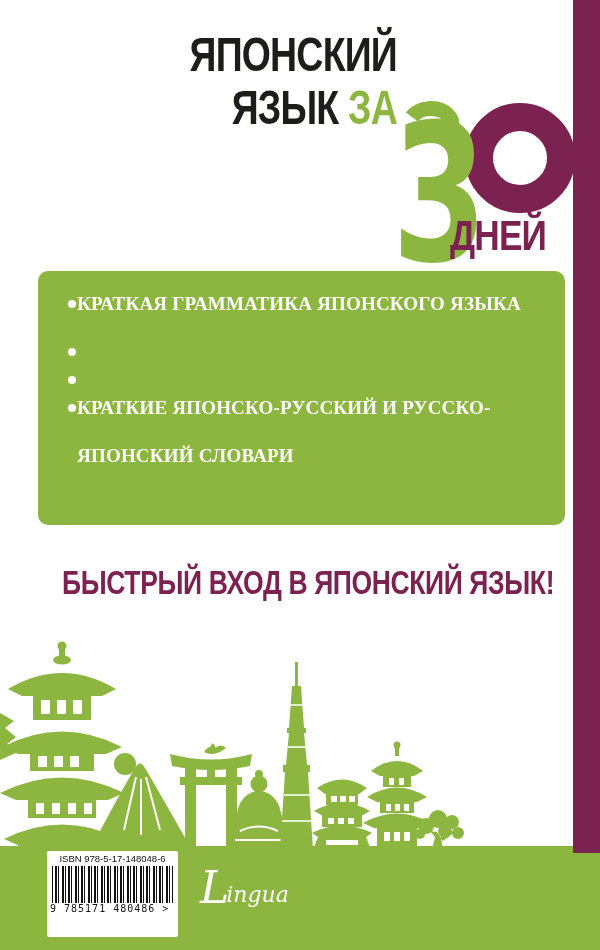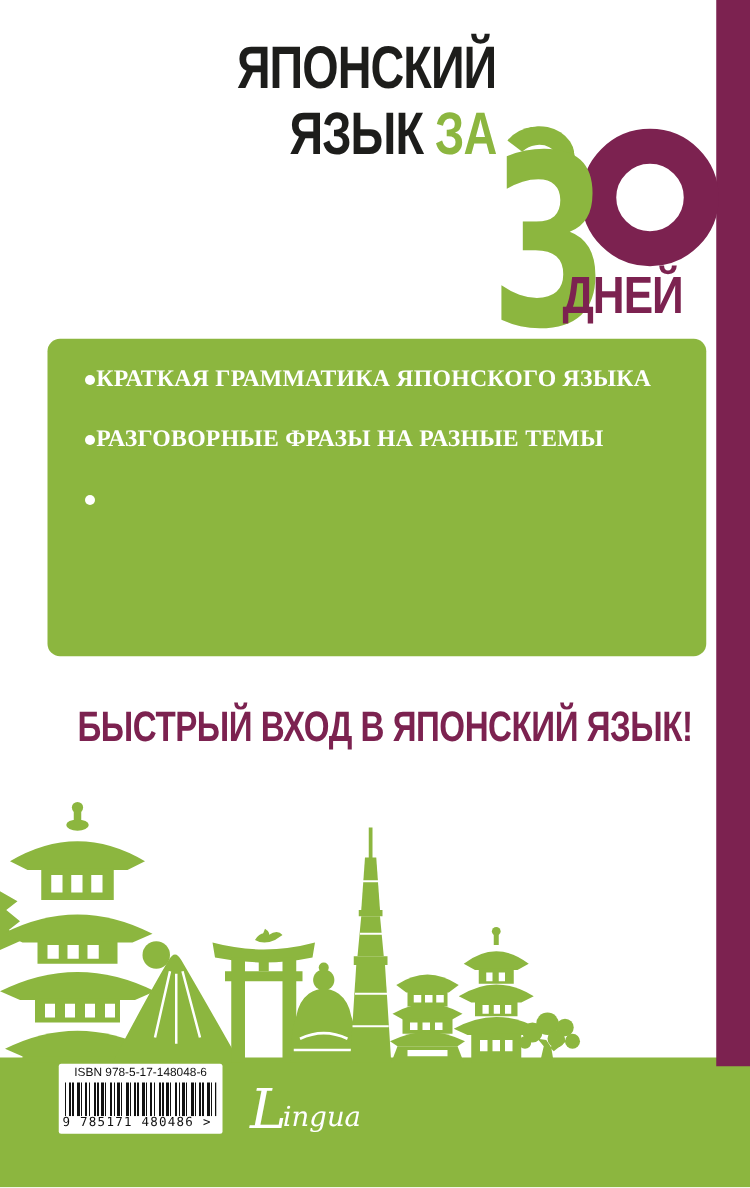--- a/index.html
+++ b/index.html
@@ -24,21 +24,21 @@
   .feature-row{display:flex;gap:1px;align-items:flex-start;font-family:Liberation Serif, serif;}
   .dot{flex:0 0 auto;width:8px;height:8px;border-radius:50%;background:#ffffff;margin-top:20px;}
   .feature-text{color:#ffffff;font-weight:bold;font-size:19px;line-height:48px;letter-spacing:0.2px;}
   
   .slogan{position:absolute;left:62px;top:562px;font-size:34px;line-height:40px;font-weight:bold;color:#7c2250;
           transform:scaleX(0.78);transform-origin:0 0;white-space:nowrap;letter-spacing:-0.5px;z-index:3;}
   
   .skyline{position:absolute;left:0;top:625px;width:600px;height:225px;z-index:2;}
   .band{position:absolute;left:0;top:846px;width:600px;height:104px;background:#8cb63f;z-index:1;}
   
-  .barcode-box{position:absolute;left:47px;top:851px;width:131px;height:56px;background:#ffffff;border-radius:2px;z-index:4;
+  .barcode-box{position:absolute;left:47px;top:851px;width:131px;height:86px;background:#ffffff;border-radius:2px;z-index:4;
                display:flex;flex-direction:column;align-items:stretch;padding:2px 3px;box-sizing:border-box;}
   .isbn{font-size:9.5px;line-height:12px;color:#111;text-align:center;white-space:nowrap;}
   .bars{height:37px;margin:1px 2px 0 2px;
         background:repeating-linear-gradient(90deg,#111 0 1px,#fff 1px 3px,#111 3px 5px,#fff 5px 6px,#111 6px 7px,#fff 7px 10px,#111 10px 12px,#fff 12px 13px);}
   .digits{font-family:"DejaVu Sans Mono",monospace;font-size:10px;line-height:12px;color:#111;text-align:left;letter-spacing:1px;white-space:nowrap;background:#fff;}
   
   .lingua{position:absolute;left:200px;top:868px;color:#ffffff;font-family:"DejaVu Serif",serif;font-style:italic;z-index:4;
           display:flex;align-items:flex-end;}
   .lingua .initial{font-size:44px;line-height:40px;}
   .lingua .rest{font-size:22px;line-height:26px;margin-left:-3px;}
@@ -60,24 +60,27 @@
   </div>
 
   <div class="features">
     <ul>
       <li class="feature-row">
         <span class="dot"></span>
         <span class="feature-text">КРАТКАЯ ГРАММАТИКА ЯПОНСКОГО ЯЗЫКА</span>
       </li>
       <li class="feature-row">
         <span class="dot"></span>
-        <span class="feature-text">РАЗГОВОРНЫЕ ФРАЗЫ НА РАЗНЫЕ ТЕМЫ</span>
-      </li>
-      <li class="feature-row">
-        <span class="dot"></span>
+      </li>
+      <li class="feature-row">
+        <span class="dot"></span>
+      </li>
+      <li class="feature-row">
+        <span class="dot"></span>
+        <span class="feature-text">КРАТКИЕ ЯПОНСКО-РУССКИЙ И РУССКО-ЯПОНСКИЙ СЛОВАРИ</span>
       </li>
     </ul>
   </div>
 
   <div class="slogan">БЫСТРЫЙ ВХОД В ЯПОНСКИЙ ЯЗЫК!</div>
 
   <svg class="skyline" viewBox="0 0 600 225" xmlns="http://www.w3.org/2000/svg">
     <g fill="#8cb63f">
       <g>
         <polygon points="0,88 14,96 5,103 16,112 7,119 18,127 0,135"></polygon>

